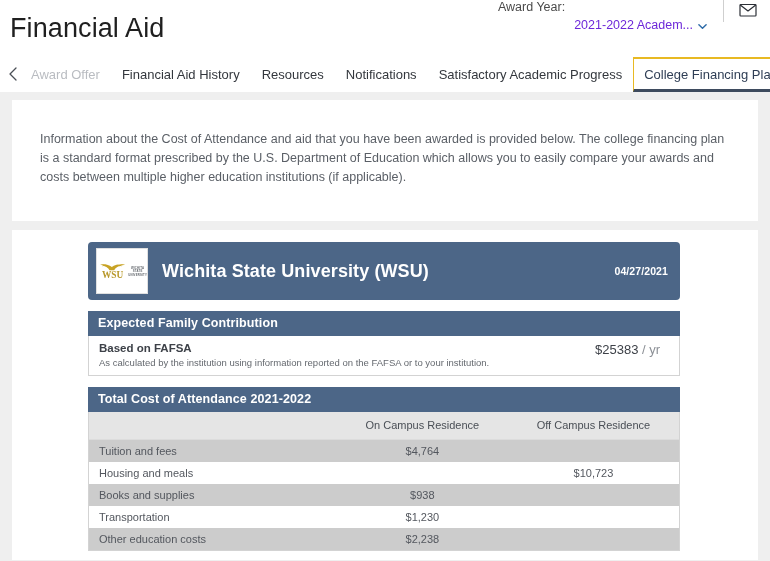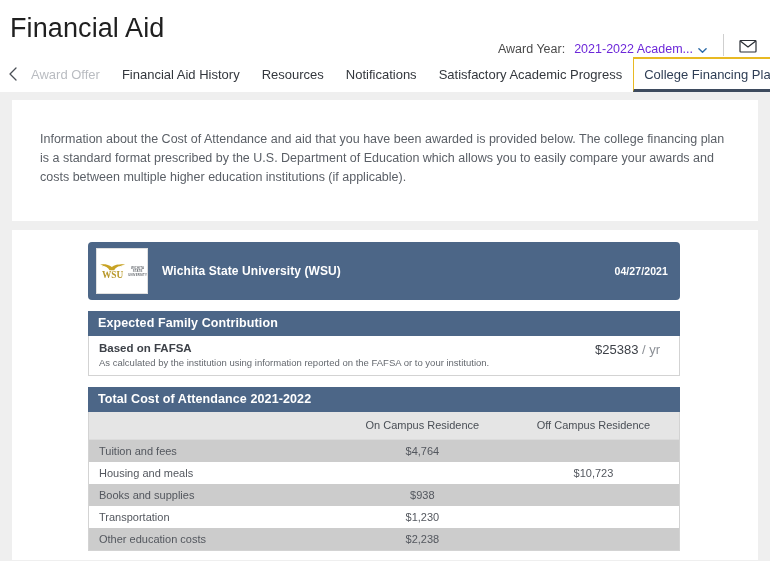--- a/index.html
+++ b/index.html
@@ -31,21 +31,21 @@
     font-weight: 400;
     color: #1f1f1f;
     letter-spacing: 0.1px;
     line-height: 1;
     margin: 0;
     white-space: nowrap;
   }
   .header-right {
     margin-left: auto;
     display: flex;
-    align-items: flex-end;
+    align-items: flex-start;
     height: 100%;
   }
   .award-year-label {
     font-size: 12.5px;
     color: #4a4a4a;
     margin-right: 9px;
     white-space: nowrap;
   }
   .award-year-select {
     display: flex;
@@ -187,21 +187,21 @@
     font-size: 2.8px;
     line-height: 3.4px;
     color: #63676d;
     text-align: center;
     letter-spacing: 0.2px;
     margin-top: 2px;
     font-weight: bold;
   }
   .school-name {
     color: #ffffff;
-    font-size: 12px;
+    font-size: 18px;
     font-weight: bold;
     margin-left: 14px;
     letter-spacing: 0.1px;
   }
   .school-date {
     margin-left: auto;
     color: #ffffff;
     font-size: 10.5px;
     font-weight: bold;
     letter-spacing: 0.1px;

